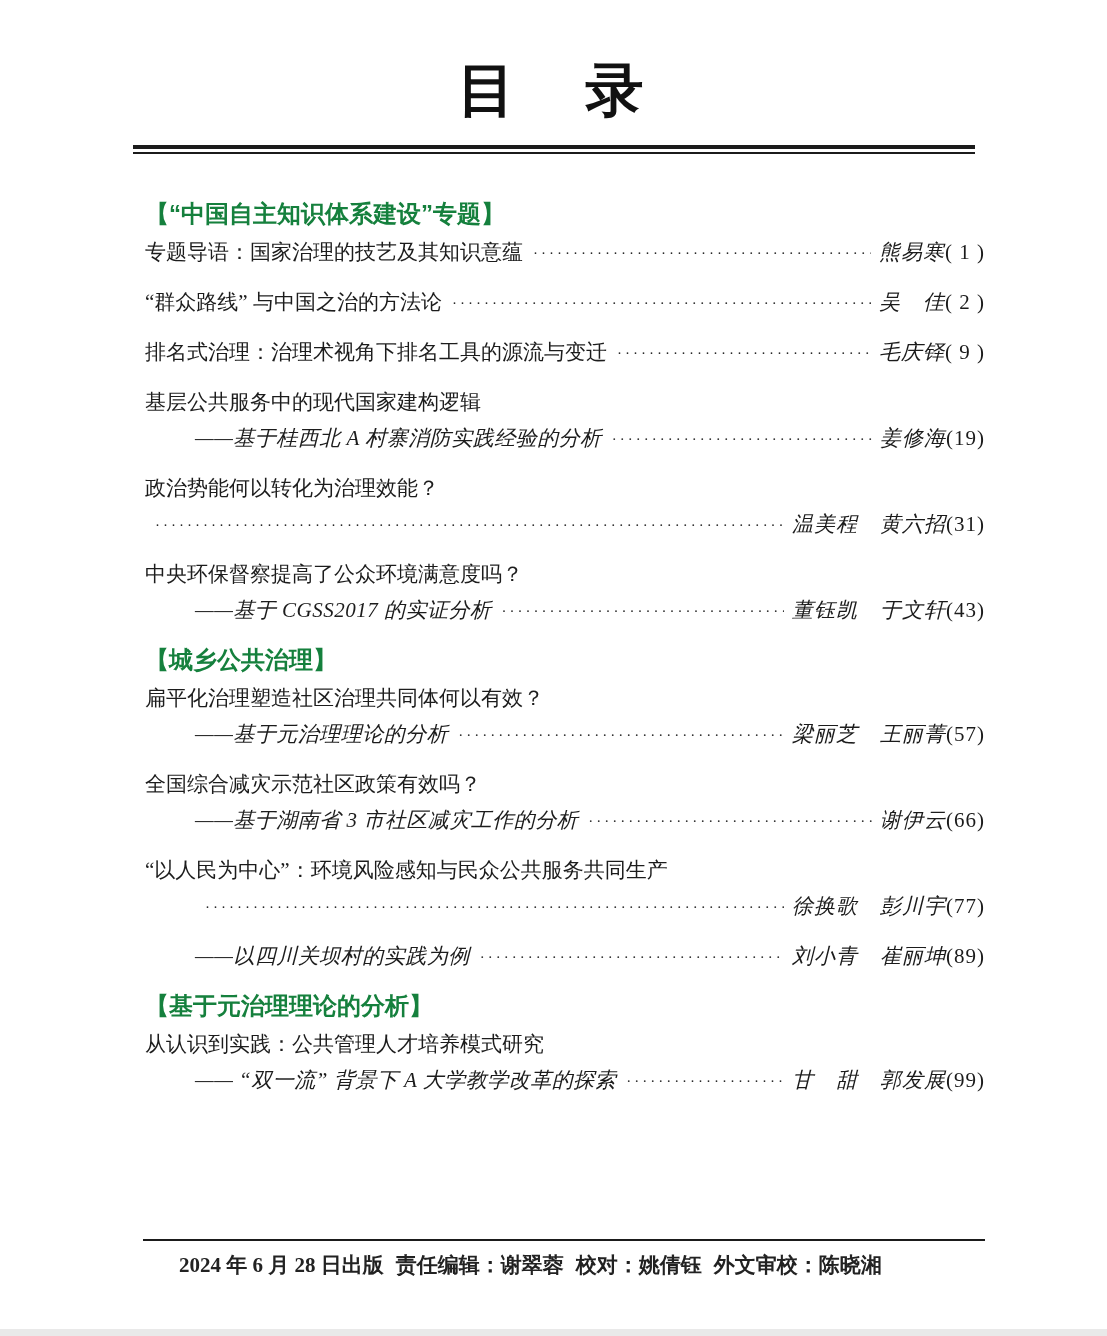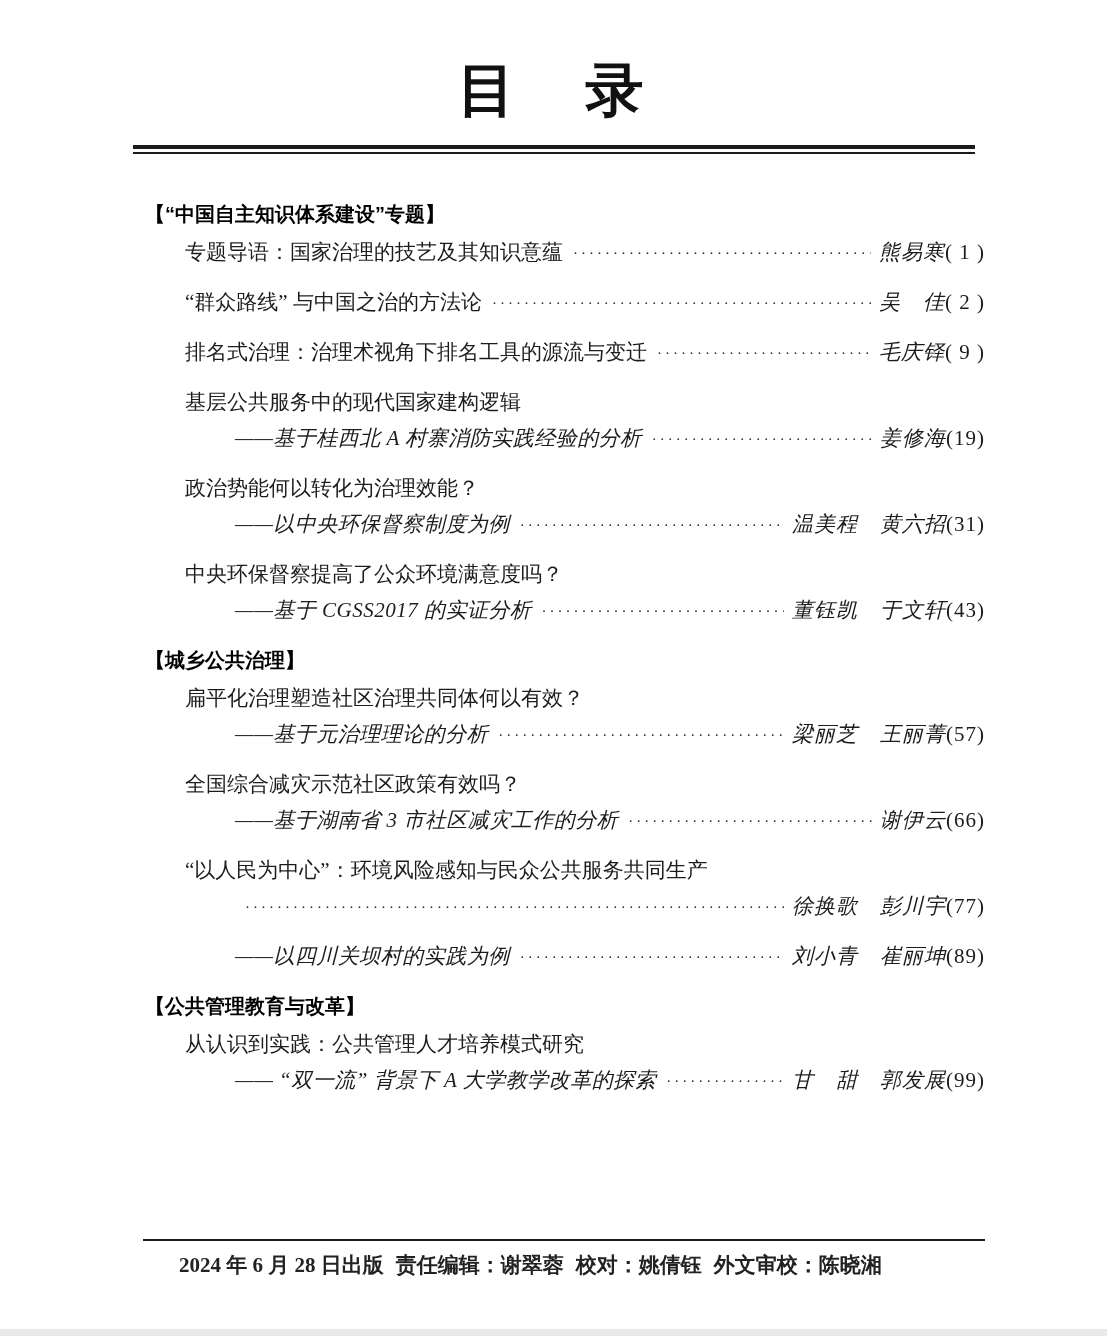--- a/index.html
+++ b/index.html
@@ -31,29 +31,29 @@
   }
   .double-rule { margin: 15px auto 0 auto; width: 842px; }
   .double-rule .r1 { height: 4px; background: #1b1b1b; }
   .double-rule .r2 { height: 2px; background: #1b1b1b; margin-top: 3px; }
 
   .toc { margin: 42px 122px 0 145px; }
 
   .sec-heading {
     font-family: "Liberation Sans", "DejaVu Sans", sans-serif;
     font-weight: bold;
-    font-size: 20px;
+    font-size: 24px;
     line-height: 36px;
-    color: #000000;
+    color: #15803d;
     margin-bottom: 2px;
   }
   .sec + .sec .sec-heading { margin-top: 13px; }
 
   .entry { margin-bottom: 14px; font-size: 21px; }
-  .line { display: flex; align-items: flex-end; line-height: 36px; margin-left: 40px; }
+  .line { display: flex; align-items: flex-end; line-height: 36px; }
   .line .text { white-space: nowrap; color: #1c1c1c; }
   .line.sub .text {
     padding-left: 50px;
     font-style: italic;
     letter-spacing: 0.5px;
   }
   .line.dotsonly { padding-left: 50px; }
   .leader {
     flex: 1 1 auto;
     overflow: hidden;
@@ -127,21 +127,20 @@
             <span class="text">——基于桂西北 A 村寨消防实践经验的分析</span>
             <span class="leader">························································································································</span>
             <span class="right"><span class="authors">姜修海</span><span class="pageno">(19)</span></span>
           </div>
         </div>
         <div class="entry">
           <div class="line main">
             <span class="text">政治势能何以转化为治理效能？</span>
           </div>
           <div class="line sub">
-            <span class="text">——以中央环保督察制度为例</span>
             <span class="leader">························································································································</span>
             <span class="right"><span class="authors">温美程　黄六招</span><span class="pageno">(31)</span></span>
           </div>
         </div>
         <div class="entry">
           <div class="line main">
             <span class="text">中央环保督察提高了公众环境满意度吗？</span>
           </div>
           <div class="line sub">
             <span class="text">——基于 CGSS2017 的实证分析</span>
@@ -183,21 +182,21 @@
         </div>
         <div class="entry">
           <div class="line sub">
             <span class="text">——以四川关坝村的实践为例</span>
             <span class="leader">························································································································</span>
             <span class="right"><span class="authors">刘小青　崔丽坤</span><span class="pageno">(89)</span></span>
           </div>
         </div>
       </div>
       <div class="sec">
-        <div class="sec-heading">【公共管理教育与改革】</div>
+        <div class="sec-heading">【基于元治理理论的分析】</div>
         <div class="entry">
           <div class="line main">
             <span class="text">从认识到实践：公共管理人才培养模式研究</span>
           </div>
           <div class="line sub">
             <span class="text">—— “双一流” 背景下 A 大学教学改革的探索</span>
             <span class="leader">························································································································</span>
             <span class="right"><span class="authors">甘　甜　郭发展</span><span class="pageno">(99)</span></span>
           </div>
         </div>

